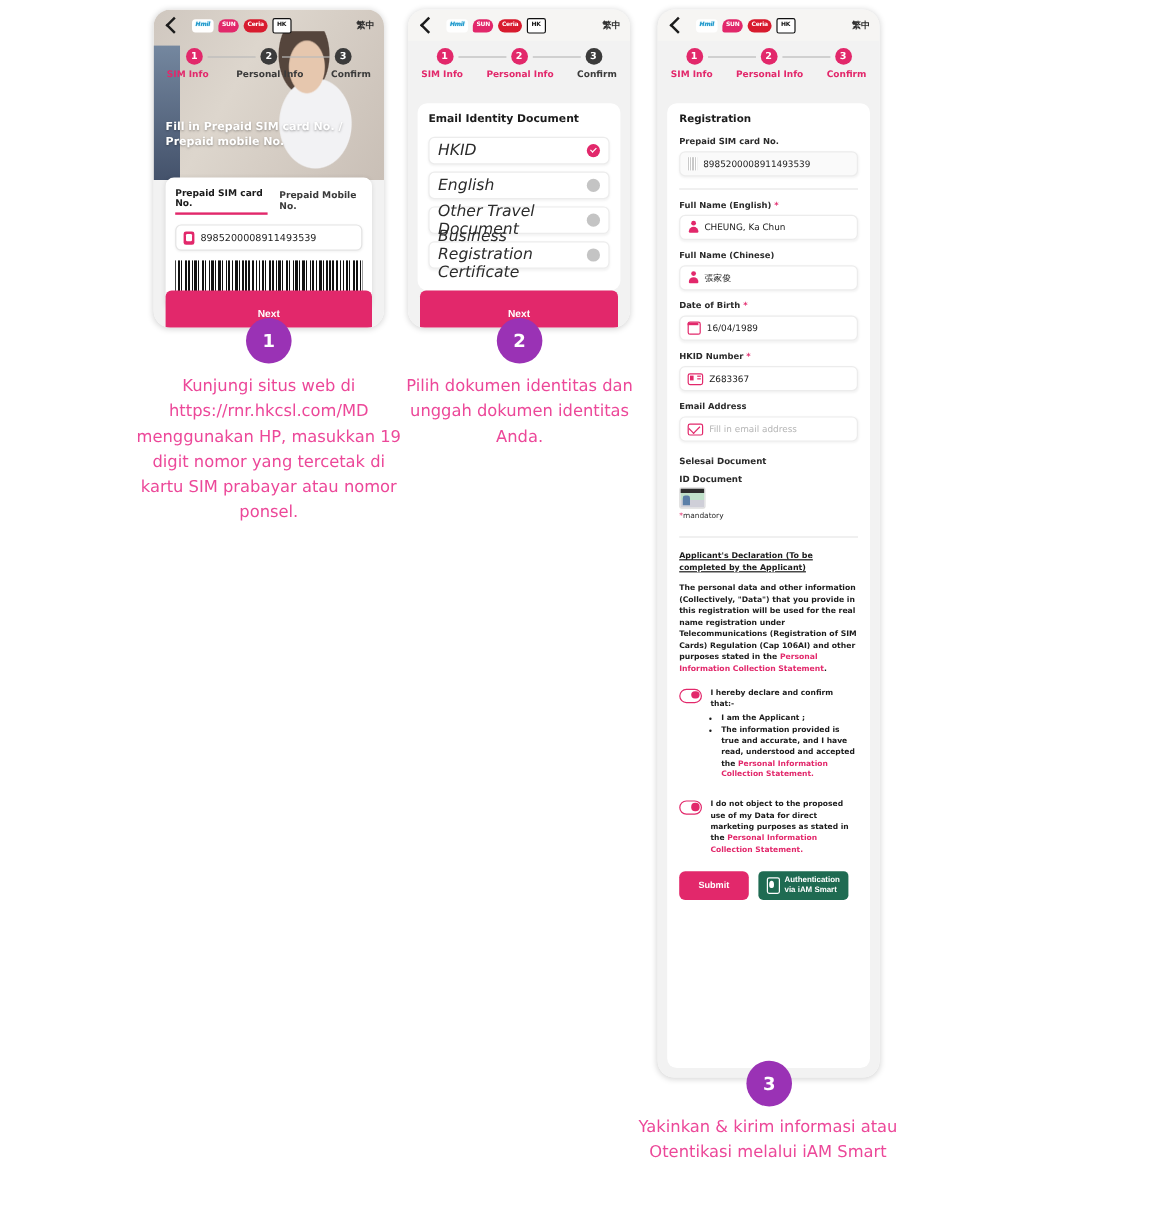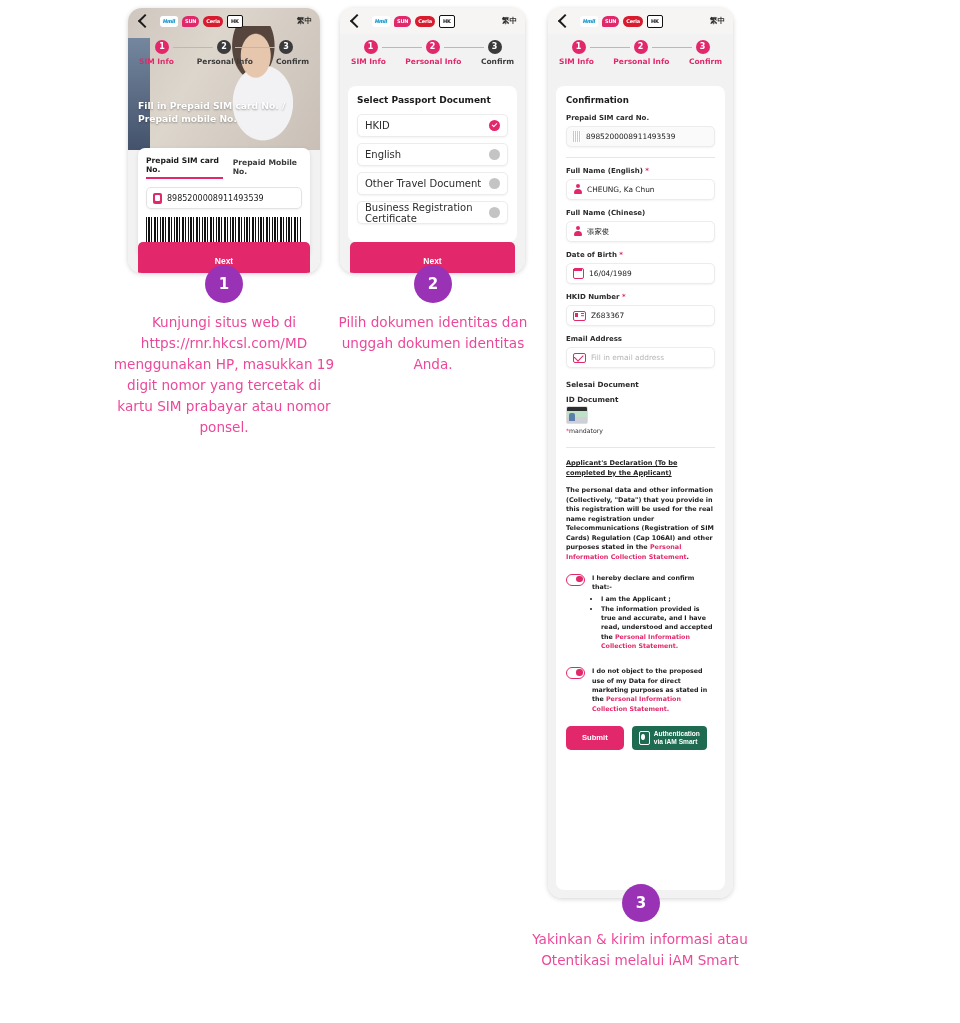--- a/index.html
+++ b/index.html
@@ -111,21 +111,21 @@
   .card2{
     position:absolute;left:8px;right:8px;top:78px;background:#fff;
     border-radius:8px;padding:9px 9px 12px;
   }
   .card2 h3{margin:0 0 9px;font-size:9px;color:#1b1b1b;font-weight:bold;}
   .docrow{
     height:21px;border:1px solid #ececec;border-radius:5px;background:#fff;
     display:flex;align-items:center;justify-content:space-between;
     padding:0 7px;margin-bottom:6px;box-shadow:0 1px 2px rgba(0,0,0,.05);
   }
-  .docrow span{font-size:10px;color:#2b2b2b;}
+  .docrow span{font-size:13px;color:#2b2b2b;font-style:italic;}
   .radio{width:11px;height:11px;border-radius:50%;background:#c4c4c4;flex:none;}
   .radio.sel{background:#e2286b;position:relative;}
   .radio.sel:before{
     content:"";position:absolute;left:2.6px;top:3.4px;width:4px;height:2px;
     border-left:1.4px solid #fff;border-bottom:1.4px solid #fff;
     transform:rotate(-45deg);
   }
 
   
   .sheet3{position:absolute;left:8px;right:8px;top:78px;bottom:8px;
@@ -313,21 +313,21 @@
           <div class="step-dot">3</div>
         </div>
         <div class="steps-labels">
           <div class="step-label active">SIM Info</div>
           <div class="step-label active">Personal Info</div>
           <div class="step-label">Confirm</div>
         </div>
       </div>
 
       <div class="card2">
-        <h3>Select Passport Document</h3>
+        <h3>Email Identity Document</h3>
 
         <div class="docrow">
           <span>HKID</span>
           <div class="radio sel"></div>
         </div>
         <div class="docrow">
           <span>English</span>
           <div class="radio"></div>
         </div>
         <div class="docrow">
@@ -370,21 +370,21 @@
           <div class="step-dot active">3</div>
         </div>
         <div class="steps-labels">
           <div class="step-label active">SIM Info</div>
           <div class="step-label active">Personal Info</div>
           <div class="step-label active">Confirm</div>
         </div>
       </div>
 
       <div class="sheet3">
-        <h3>Confirmation</h3>
+        <h3>Registration</h3>
 
         <div class="flabel">Prepaid SIM card No.</div>
         <div class="field readonly">
           <div class="barmini"></div>
           <div class="fval">8985200008911493539</div>
         </div>
 
         <div class="hr"></div>
 
         <div class="flabel">

